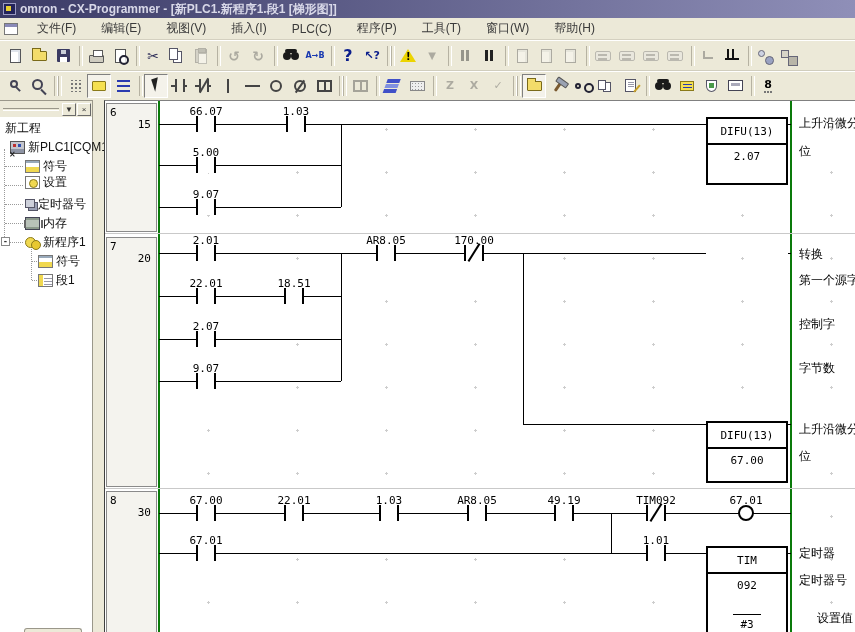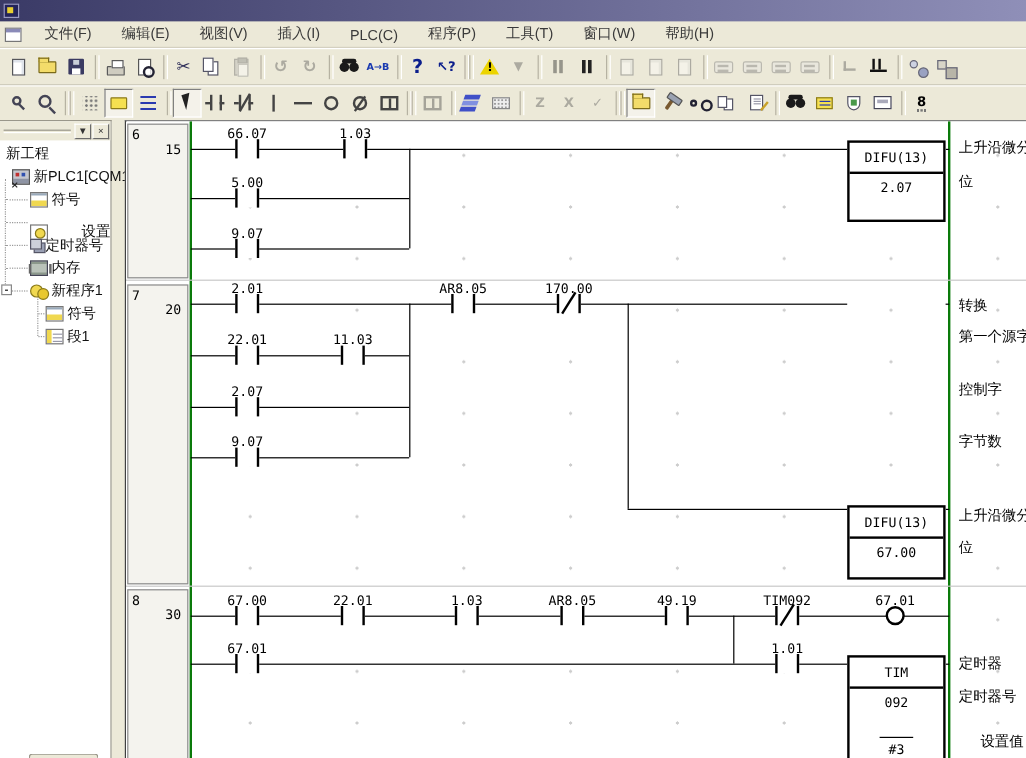--- a/index.html
+++ b/index.html
@@ -160,20 +160,21 @@
     display:flex;align-items:center;justify-content:center;font:11px "DejaVu Sans Mono",monospace;color:#000}
   .bop{position:absolute;left:0;right:0;text-align:center;font:11px "DejaVu Sans Mono",monospace;color:#000}
   .bol{position:absolute;left:50%;margin-left:-14px;width:28px;height:1px;background:#000}
   .lcomment{position:absolute;font:12px "Liberation Sans",sans-serif;color:#000;white-space:nowrap}
 </style>
 </head>
 <body>
 
 <div id="titlebar">
   <div id="app-icon"></div>
+  <span>omron - CX-Programmer - [新PLC1.新程序1.段1 [梯形图]]</span>
 </div>
 
 <div id="menubar">
   <div class="mdi-icon"></div>
 <span class="menu-item">文件(F)</span>
     <span class="menu-item">编辑(E)</span>
     <span class="menu-item">视图(V)</span>
     <span class="menu-item">插入(I)</span>
     <span class="menu-item">PLC(C)</span>
     <span class="menu-item">程序(P)</span>
@@ -395,21 +396,21 @@
       <div class="trow" style="top: 37px; left: 10px;">
         <div class="ti ti-plc"></div>
         <span class="tlabel">新PLC1[CQM1]</span>
       </div>
       <div class="tstub" style="left: 5px; top: 65px; width: 18px;"></div>
       <div class="trow" style="top: 56px; left: 25px;">
         <div class="ti ti-symbols"></div>
         <span class="tlabel">符号</span>
       </div>
       <div class="tstub" style="left: 5px; top: 84px; width: 18px;"></div>
-      <div class="trow" style="top: 83px; left: 25px; gap: 25px;">
+      <div class="trow" style="top: 72px; left: 25px;">
         <div class="ti ti-settings"></div>
         <span class="tlabel">设置</span>
       </div>
       <div class="tstub" style="left: 5px; top: 103px; width: 18px;"></div>
       <div class="trow" style="top: 94px; left: 25px;">
         <div class="ti ti-instructions"></div>
         <span class="tlabel">定时器号</span>
       </div>
       <div class="tstub" style="left: 5px; top: 122px; width: 18px;"></div>
       <div class="trow" style="top: 113px; left: 25px;">
@@ -480,21 +481,21 @@
     <div class="clabel" style="left: 69px; top: 133px;">2.01</div>
     <div class="contact" style="left: 271px; top: 144px;"></div>
     <div class="clabel" style="left: 249px; top: 133px;">AR8.05</div>
     <div class="contact" style="left: 359px; top: 144px;">
       <div class="slash"></div>
     </div>
     <div class="clabel" style="left: 337px; top: 133px;">170.00</div>
     <div class="contact" style="left: 91px; top: 187px;"></div>
     <div class="clabel" style="left: 69px; top: 176px;">22.01</div>
     <div class="contact" style="left: 179px; top: 187px;"></div>
-    <div class="clabel" style="left: 157px; top: 176px;">11.03</div>
+    <div class="clabel" style="left: 157px; top: 176px;">18.51</div>
     <div class="contact" style="left: 91px; top: 230px;"></div>
     <div class="clabel" style="left: 69px; top: 219px;">2.07</div>
     <div class="contact" style="left: 91px; top: 272px;"></div>
     <div class="clabel" style="left: 69px; top: 261px;">9.07</div>
     <div class="lblock" style="left: 601px; top: 320px; width: 82px; height: 62px;">
       <div class="btitle">DIFU(13)</div>
       <div class="bop" style="top: 31px;">67.00</div>
     </div>
     <div class="lcomment" style="left: 694px; top: 145px;">转换</div>
     <div class="lcomment" style="left: 694px; top: 171px;">第一个源字</div>

